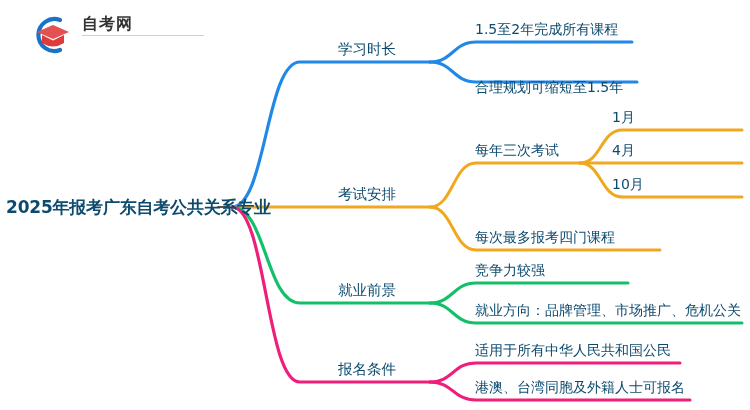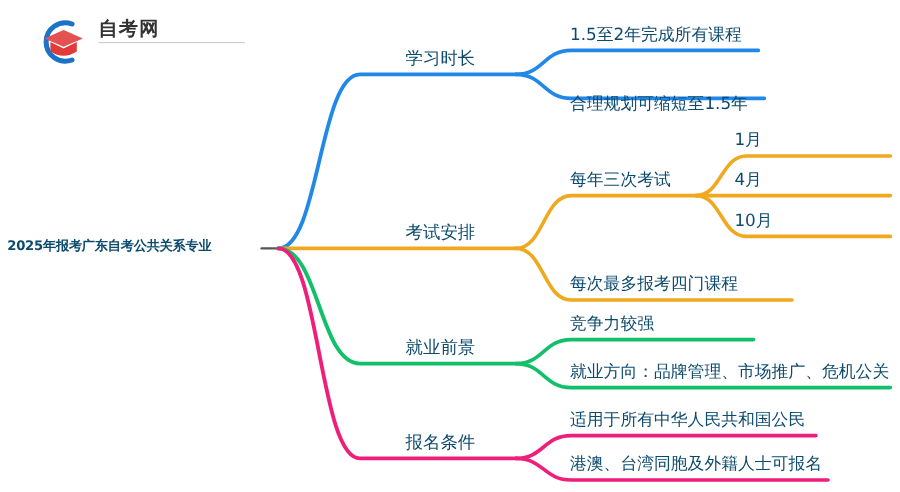--- a/index.html
+++ b/index.html
@@ -72,21 +72,21 @@
     height: 410px;
   }
   .mm-label {
     position: absolute;
     font-family: "DejaVu Sans", "Liberation Sans", sans-serif;
     color: #0c4a6e;
     white-space: nowrap;
     line-height: 1;
   }
   .root-label {
-    font-size: 11px;
+    font-size: 17px;
     font-weight: bold;
     letter-spacing: -0.2px;
   }
   .l1-label {
     font-size: 14.5px;
   }
   .l2-label {
     font-size: 14px;
   }
   .l3-label {

